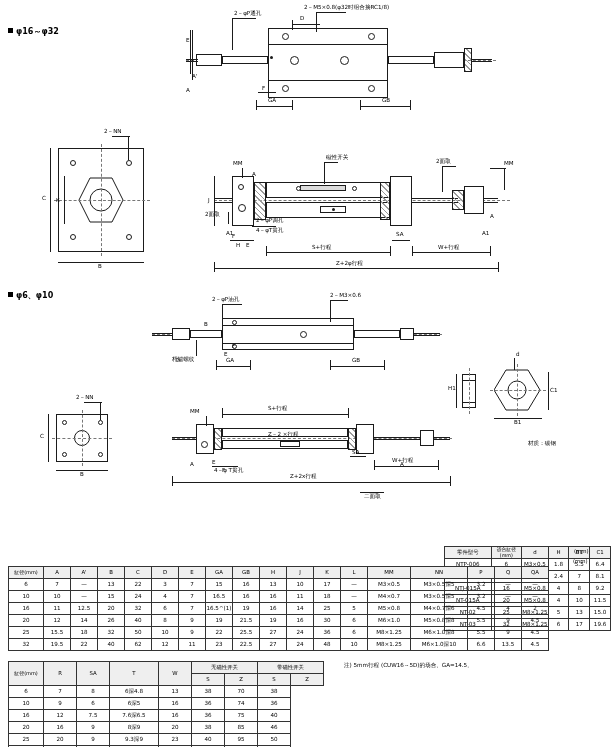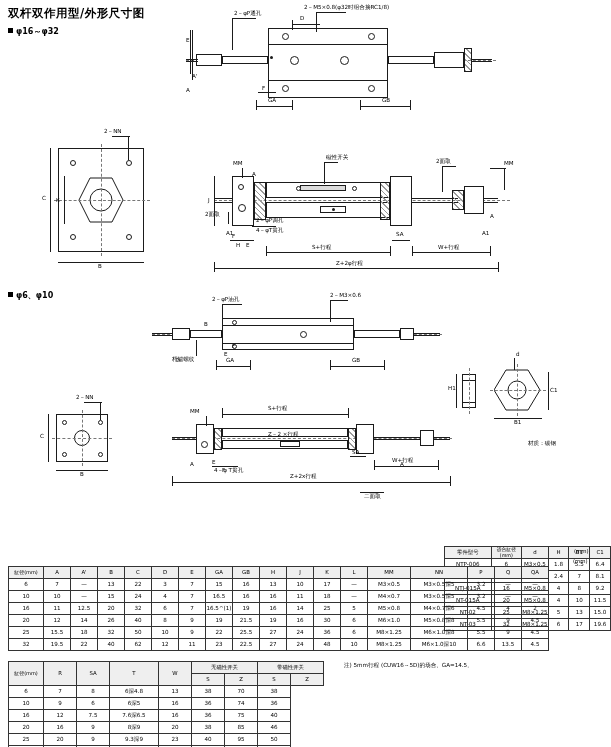--- a/index.html
+++ b/index.html
@@ -63,21 +63,20 @@
 
   .note{position:absolute;font-size:5.6px;}
   .unit{position:absolute;font-size:5.4px;}
   .mat{position:absolute;font-size:5.6px;}
 </style>
 </head>
 <body>
 
 <div class="page">
 
-  <div class="title">双杆双作用型/外形尺寸图</div>
   <div class="ln h" style="left:8px;top:24px;width:0px;"></div>
 
   <div class="sec-label" style="left:8px;top:26px;">
     <span class="sq"></span><span>φ16～φ32</span>
   </div>
 
   <div class="ctr" style="left:186px;top:60px;width:310px;"></div>
 
   <div class="boxf" style="left:196px;top:54px;width:26px;height:12px;"></div>
   <div class="ln h" style="left:186px;top:59px;width:12px;"></div>

